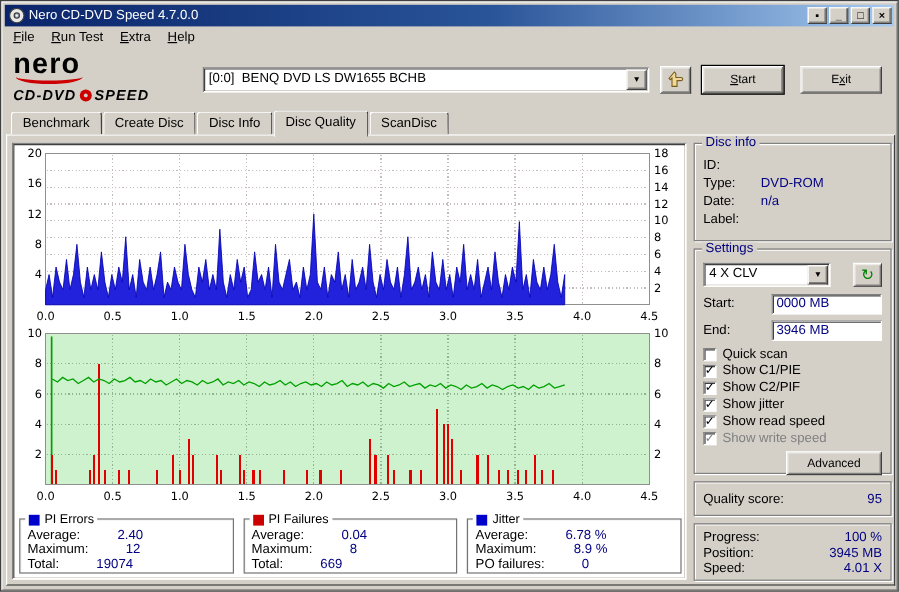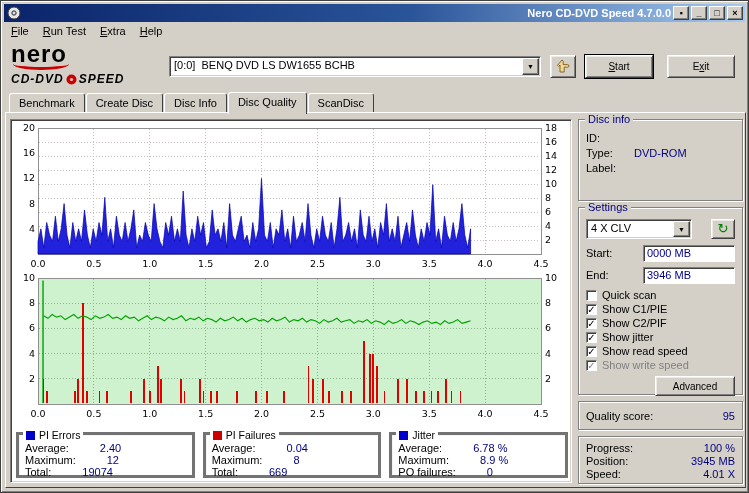--- a/index.html
+++ b/index.html
@@ -4,21 +4,21 @@
 <style>
   html,body{margin:0;padding:0;width:749px;height:493px;overflow:hidden;background:#808080;
     font-family:"Liberation Sans","DejaVu Sans",sans-serif;font-size:11px;color:#000;}
   *{box-sizing:border-box;}
   .window{position:absolute;left:0;top:0;width:749px;height:493px;background:#d4d0c8;
     border:1px solid #404040;box-shadow:inset 1px 1px 0 #fff, inset -1px -1px 0 #808080;}
   
   .titlebar{position:absolute;left:3px;top:3px;right:3px;height:18px;display:flex;align-items:center;
     background:linear-gradient(90deg,#0a246a 0%,#2a5599 55%,#a6caf0 100%);padding:0 2px;}
   .title-icon{width:14px;height:14px;margin:0 3px 0 1px;flex:none;}
-  .title-text{flex:1;color:#fff;font-weight:bold;font-size:11px;white-space:nowrap;overflow:hidden;text-align:right;}
+  .title-text{flex:1;color:#fff;font-weight:normal;font-size:11px;white-space:nowrap;overflow:hidden;}
   .tb-btn{width:16px;height:14px;margin-left:2px;background:#d4d0c8;border:1px solid;
     border-color:#fff #404040 #404040 #fff;box-shadow:inset -1px -1px 0 #808080;
     font-size:9px;line-height:11px;text-align:center;font-weight:bold;padding:0;cursor:default;}
   
   .menubar{position:absolute;left:3px;top:21px;right:3px;height:18px;display:flex;align-items:center;}
   .menu-item{padding:2px 7px;}
   .accel{text-decoration:underline;}
   
   .logo{position:absolute;left:10px;top:41px;width:152px;line-height:1;}
   .logo-brand{font-size:24px;font-weight:bold;letter-spacing:1px;}
@@ -45,21 +45,21 @@
   .tabpage{position:absolute;left:4px;top:111px;width:741px;height:376px;background:#d4d0c8;
     border:1px solid;border-color:#fff #404040 #404040 #fff;}
   
   .leftpanel{position:absolute;left:4px;top:6px;width:562px;height:364px;background:#fff;
     border:1px solid;border-color:#808080 #fff #fff #808080;
     box-shadow:inset 1px 1px 0 #404040, inset -1px -1px 0 #d4d0c8;}
   #chart1{position:absolute;left:2px;top:3px;}
   #chart2{position:absolute;left:2px;top:153px;}
   svg text{font-family:"DejaVu Sans",sans-serif;font-size:9.5px;fill:#000;}
   .stats{position:absolute;left:5px;top:312px;width:552px;height:46px;display:flex;gap:8px;}
-  .statgroup{flex:1;position:relative;background:#fff;border:3px solid #737373;
+  .statgroup{flex:1;position:relative;background:#fff;border:1px solid #737373;
     box-shadow:inset 1px 1px 0 #f4f4f4;padding:7px 6px 1px;}
   .stattitle{position:absolute;top:-6px;left:4px;background:#fff;padding:0 3px;display:flex;
     align-items:center;gap:4px;font-size:10.5px;}
   .chip{width:9px;height:9px;display:inline-block;}
   .statrow{display:flex;justify-content:flex-start;line-height:12px;font-size:11px;gap:31px;}
   .statrow .val,.inforow .val,.field,.qscore .val{color:#000080;}
   
   .right{position:absolute;left:572px;top:6px;width:165px;display:flex;flex-direction:column;gap:6px;}
   .group{position:relative;background:#d4d0c8;border:1px solid #808080;
     box-shadow:1px 1px 0 #fff, inset 1px 1px 0 #fff;padding:11px 7px 5px;}
@@ -340,20 +340,24 @@
         <div>
             <div class="inforow">
               <span class="lbl">ID:</span>
               <span class="val"></span>
             </div>
             <div class="inforow">
               <span class="lbl">Type:</span>
               <span class="val">DVD-ROM</span>
             </div>
             <div class="inforow">
+              <span class="lbl">Date:</span>
+              <span class="val">n/a</span>
+            </div>
+            <div class="inforow">
               <span class="lbl">Label:</span>
               <span class="val"></span>
             </div>
           </div>
       </div>
 
       <div class="group" style="height:188px">
         <span class="group-title">Settings</span>
         <div class="speed-row">
           <div class="combo small">

